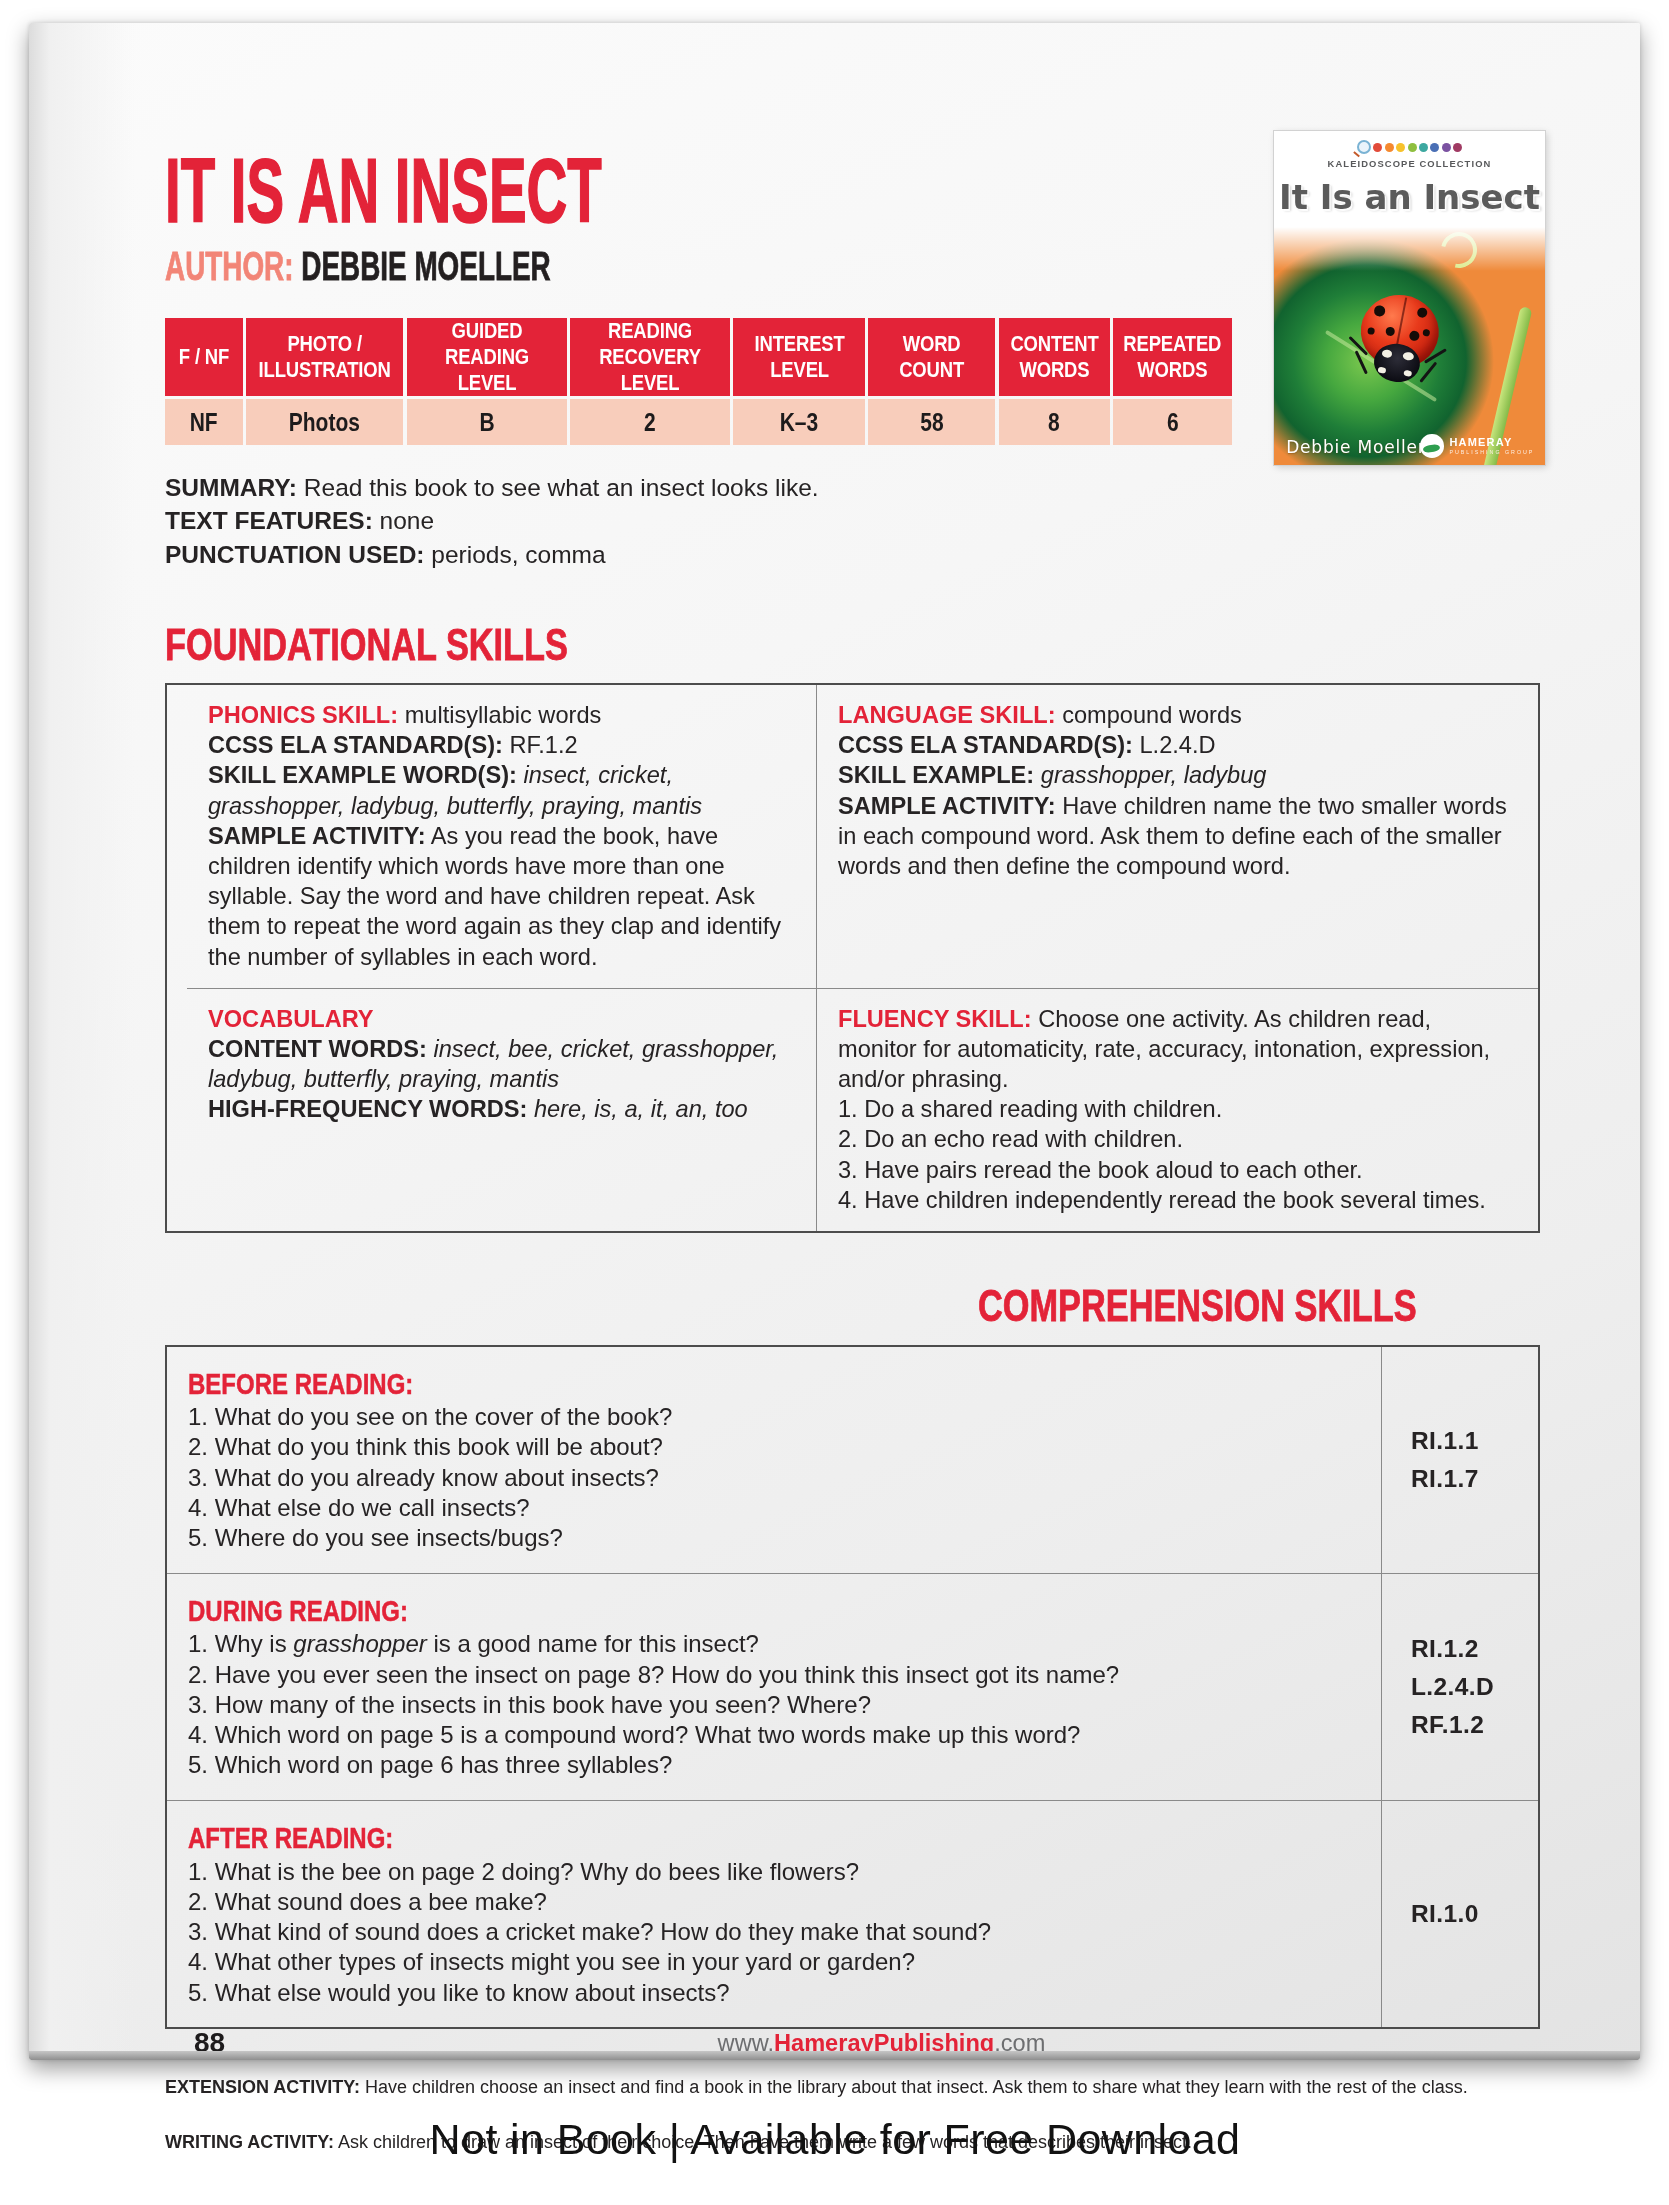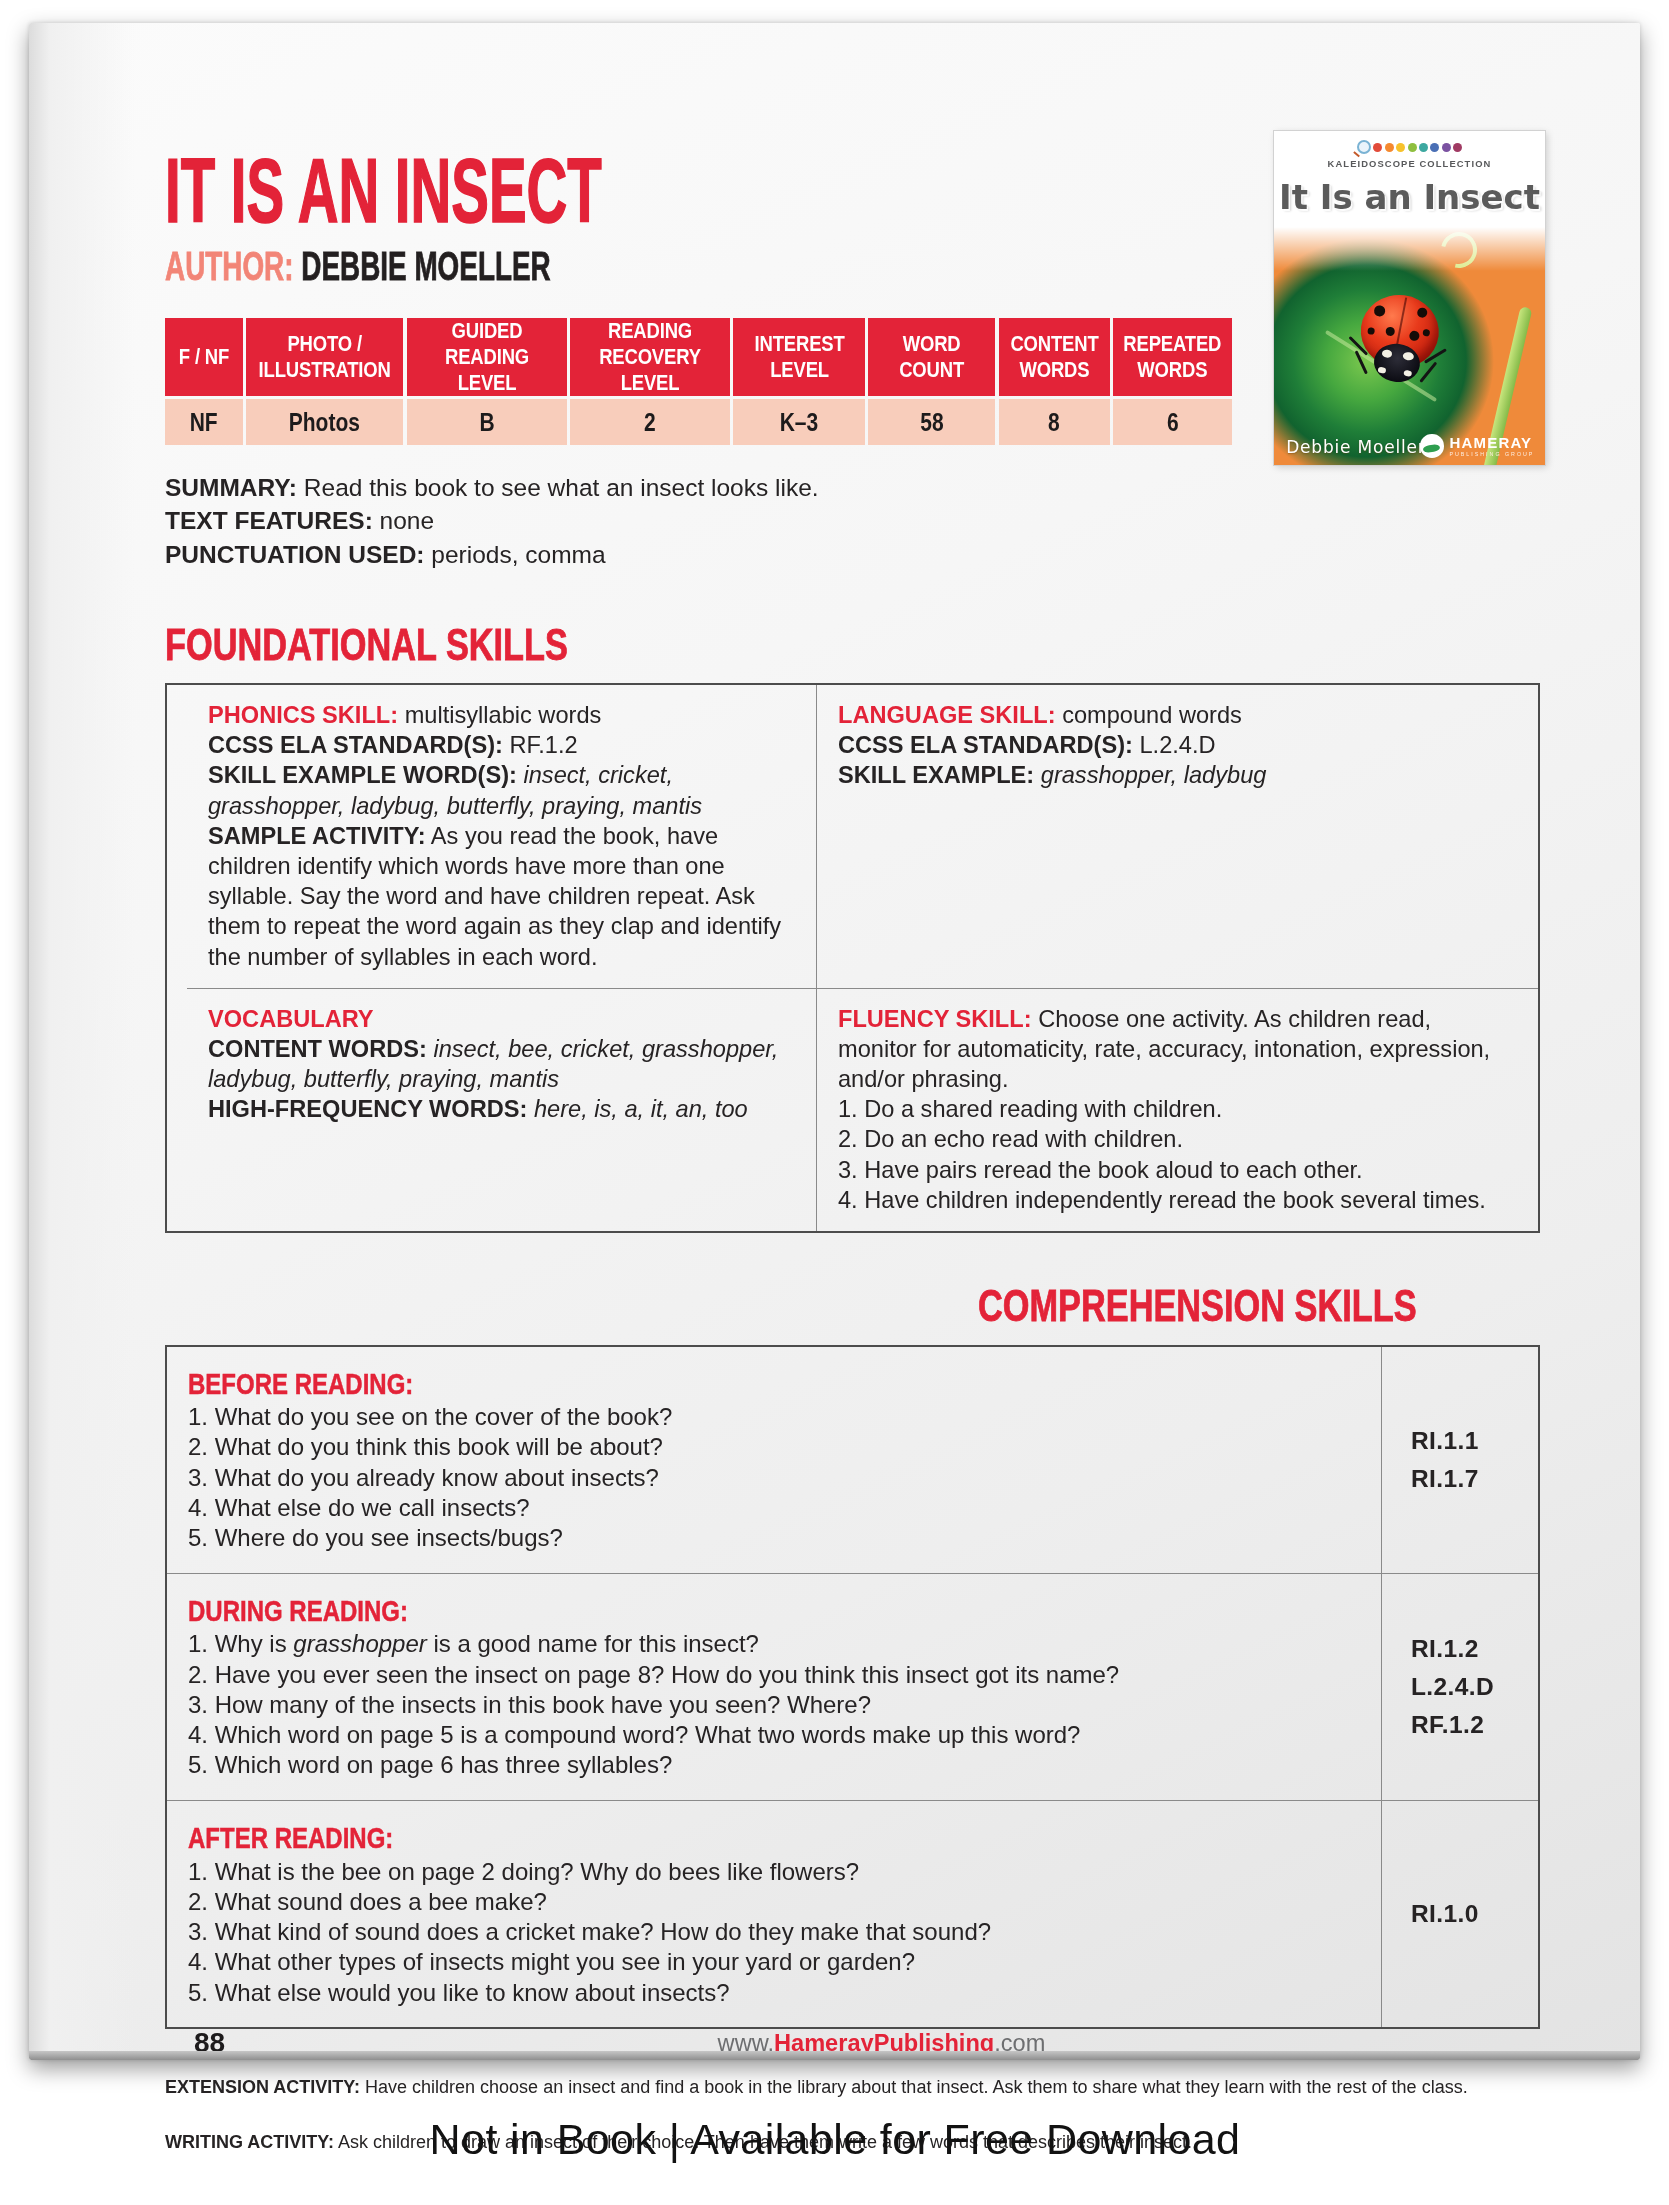--- a/index.html
+++ b/index.html
@@ -133,21 +133,21 @@
     background:radial-gradient(circle at 50% 38%,#2d2d38 0%,#0b0b12 72%);}
   .lb-eye{position:absolute;width:10.6px;height:8.2px;border-radius:50%;background:#f3f0e4;}
   .lb-leg{position:absolute;width:24.5px;height:3.3px;background:#141414;border-radius:1.6px;}
   .cover-author{position:absolute;left:12.2px;bottom:8.2px;z-index:5;font-family:"DejaVu Sans",sans-serif;
     font-size:17px;color:#fff;letter-spacing:0.8px;text-shadow:0 0.8px 1.6px rgba(110,55,0,0.45);}
   .hameray{position:absolute;right:10.6px;bottom:7.3px;z-index:5;display:flex;align-items:center;gap:5.7px;}
   .hameray-mark{width:23.6px;height:23.6px;border-radius:50%;background:#fff;position:relative;overflow:hidden;flex:0 0 auto;}
   .hameray-mark::after{content:"";position:absolute;left:3.3px;right:3.3px;top:10.6px;height:7.3px;
     background:#2e9e4f;border-radius:50%/62%;transform:rotate(-9deg);}
   .hameray-textcol{display:flex;flex-direction:column;align-items:flex-start;}
-  .hameray-text{color:#fff;font-weight:700;font-size:15px;letter-spacing:1.2px;line-height:1;}
+  .hameray-text{color:#fff;font-weight:700;font-size:11px;letter-spacing:1.2px;line-height:1;}
   .hameray-sub{color:#fdeee2;font-size:5.3px;letter-spacing:2px;margin-top:1.6px;}
 </style>
 </head>
 <body>
 
 <div class="sheet">
   <div class="content">
 
     <div>
       <span class="display page-title">IT IS AN INSECT</span>
@@ -229,20 +229,21 @@
       <div class="fcell">
         <div class="fline"><span class="red-label">PHONICS SKILL:</span> <span>multisyllabic words</span></div>
         <div class="fline"><span class="b">CCSS ELA STANDARD(S):</span> <span>RF.1.2</span></div>
         <div class="fline"><span class="b">SKILL EXAMPLE WORD(S):</span> <span class="i">insect, cricket, grasshopper, ladybug, butterfly, praying, mantis</span></div>
         <div class="fline"><span class="b">SAMPLE ACTIVITY:</span> <span>As you read the book, have children identify which words have more than one syllable. Say the word and have children repeat. Ask them to repeat the word again as they clap and identify the number of syllables in each word.</span></div>
       </div>
       <div class="fcell fcell-right">
         <div class="fline"><span class="red-label">LANGUAGE SKILL:</span> <span>compound words</span></div>
         <div class="fline"><span class="b">CCSS ELA STANDARD(S):</span> <span>L.2.4.D</span></div>
         <div class="fline"><span class="b">SKILL EXAMPLE:</span> <span class="i">grasshopper, ladybug</span></div>
+        <div class="fline"><span class="b">SAMPLE ACTIVITY:</span> <span>Have children name the two smaller words in each compound word. Ask them to define each of the smaller words and then define the compound word.</span></div>
       </div>
       <div class="fcell fcell-bottom">
         <div class="fline red-label">VOCABULARY</div>
         <div class="fline"><span class="b">CONTENT WORDS:</span> <span class="i">insect, bee, cricket, grasshopper, ladybug, butterfly, praying, mantis</span></div>
         <div class="fline"><span class="b">HIGH-FREQUENCY WORDS:</span> <span class="i">here, is, a, it, an, too</span></div>
       </div>
       <div class="fcell fcell-right fcell-bottom">
         <div class="fline"><span class="red-label">FLUENCY SKILL:</span> <span>Choose one activity. As children read, monitor for automaticity, rate, accuracy, intonation, expression, and/or phrasing.</span></div>
         <div class="fline">1. Do a shared reading with children.</div>
         <div class="fline">2. Do an echo read with children.</div>

